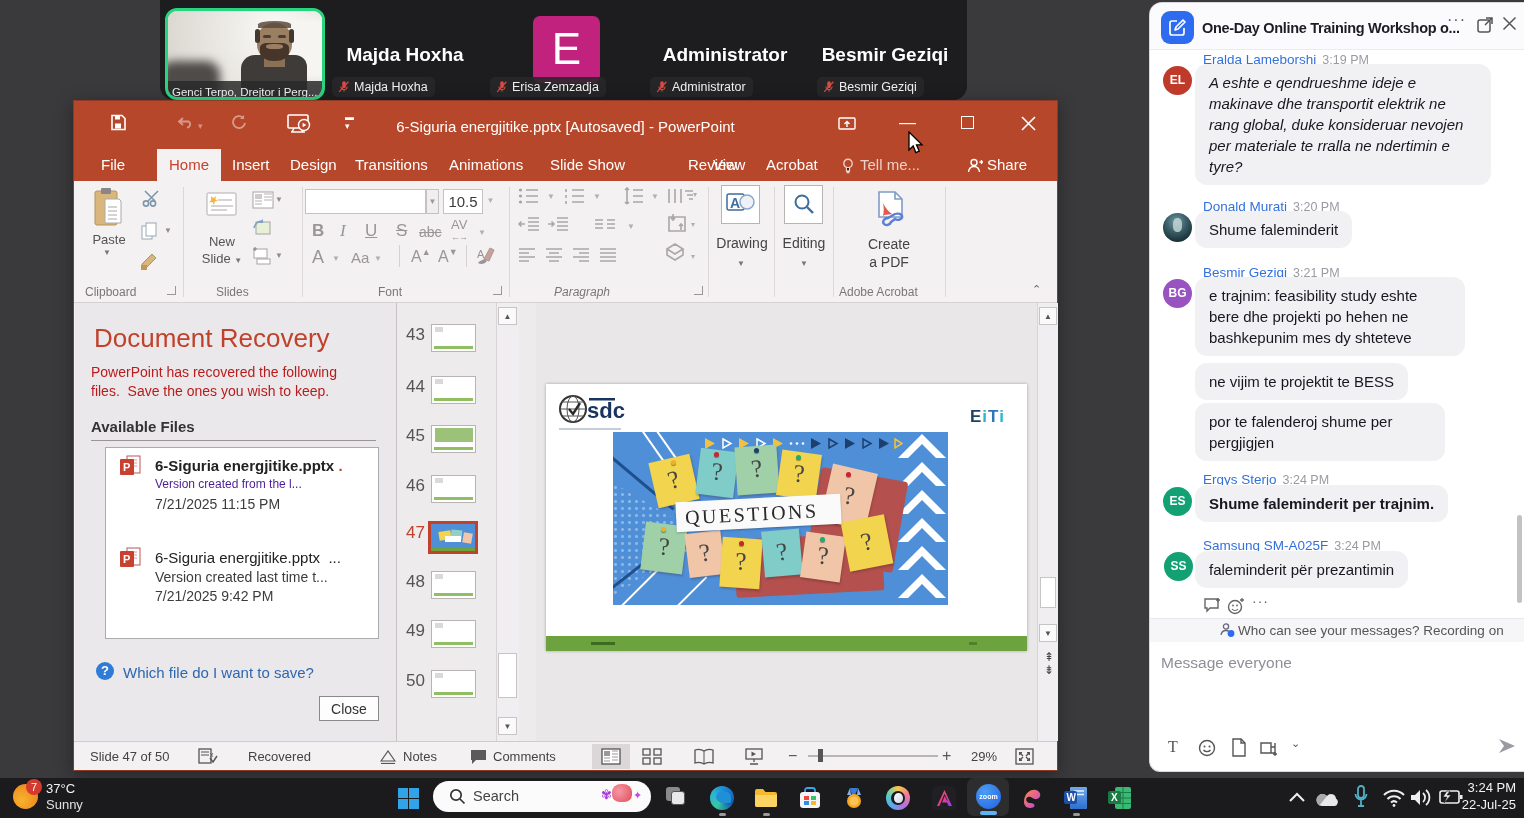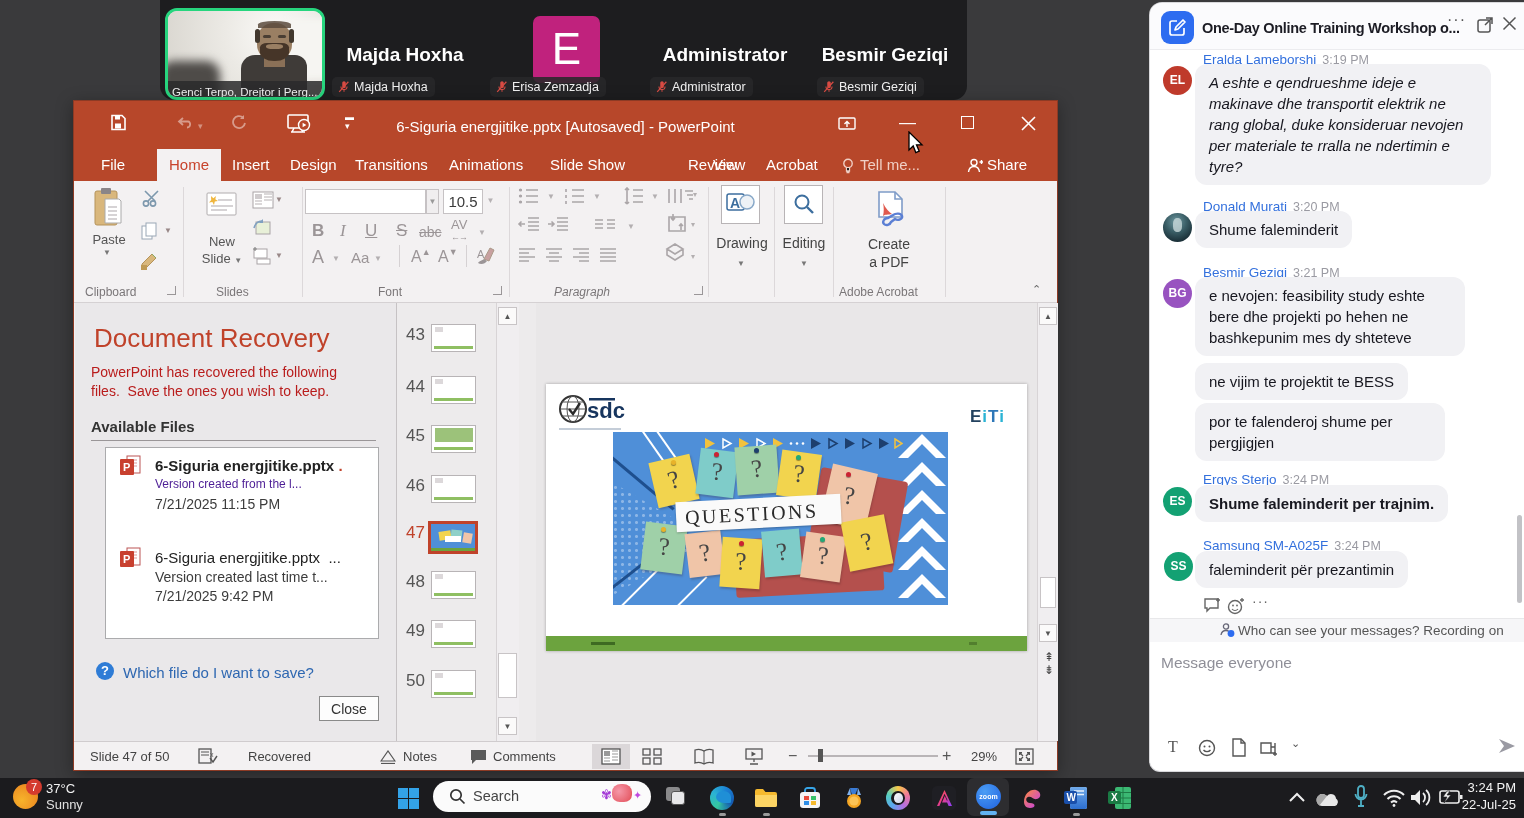--- a/index.html
+++ b/index.html
@@ -541,21 +541,21 @@
     <div class="abs" style="left:53px;top:47px;"><span class="cname">Eralda Lameborshi</span><span class="ctime">3:19 PM</span></div>
     <div class="avat" style="left:13px;top:63px;background:#bf3a2b;">EL</div>
     <div class="bub" style="left:45px;top:61px;width:296px;font-style:italic;">A eshte e qendrueshme ideje e makinave dhe transportit elektrik ne rang global, duke konsideruar nevojen per materiale te rralla ne ndertimin e tyre?</div>
     <div class="abs" style="left:53px;top:194px;"><span class="cname">Donald Murati</span><span class="ctime">3:20 PM</span></div>
     <div class="avat" style="left:13px;top:210px;background:radial-gradient(circle at 45% 30%,#6e98a0 0%,#3a5e66 40%,#1c323a 75%,#101e26 100%);overflow:hidden;">
         <span style="position:absolute;left:10px;top:5px;width:9px;height:14px;background:#c8d8da;border-radius:40%;opacity:.8"></span>
       </div>
     <div class="bub" style="left:45px;top:208px;">Shume faleminderit</div>
     <div class="abs" style="left:53px;top:260px;"><span class="cname">Besmir Geziqi</span><span class="ctime">3:21 PM</span></div>
     <div class="avat" style="left:13px;top:276px;background:#9853c0;">BG</div>
-    <div class="bub" style="left:45px;top:274px;width:270px;">e nevojen: feasibility study eshte bere dhe projekti po hehen ne bashkepunim mes dy shteteve</div>
+    <div class="bub" style="left:45px;top:274px;width:270px;">e trajnim: feasibility study eshte bere dhe projekti po hehen ne bashkepunim mes dy shteteve</div>
     <div class="bub" style="left:45px;top:360px;">ne vijim te projektit te BESS</div>
     <div class="bub" style="left:45px;top:400px;width:250px;">por te falenderoj shume per pergjigjen</div>
     <div class="abs" style="left:53px;top:467px;"><span class="cname">Ergys Sterjo</span><span class="ctime">3:24 PM</span></div>
     <div class="avat" style="left:13px;top:484px;background:#13a173;">ES</div>
     <div class="bub" style="left:45px;top:482px;font-weight:bold;">Shume faleminderit per trajnim.</div>
     <div class="abs" style="left:53px;top:533px;"><span class="cname">Samsung SM-A025F</span><span class="ctime">3:24 PM</span></div>
     <div class="avat" style="left:14px;top:549px;background:#13a173;text-align:center;">SS</div>
     <div class="bub" style="left:45px;top:548px;">faleminderit për prezantimin</div>
 
     <svg class="abs" style="left:53px;top:594px" width="20" height="18" viewBox="0 0 20 18">

